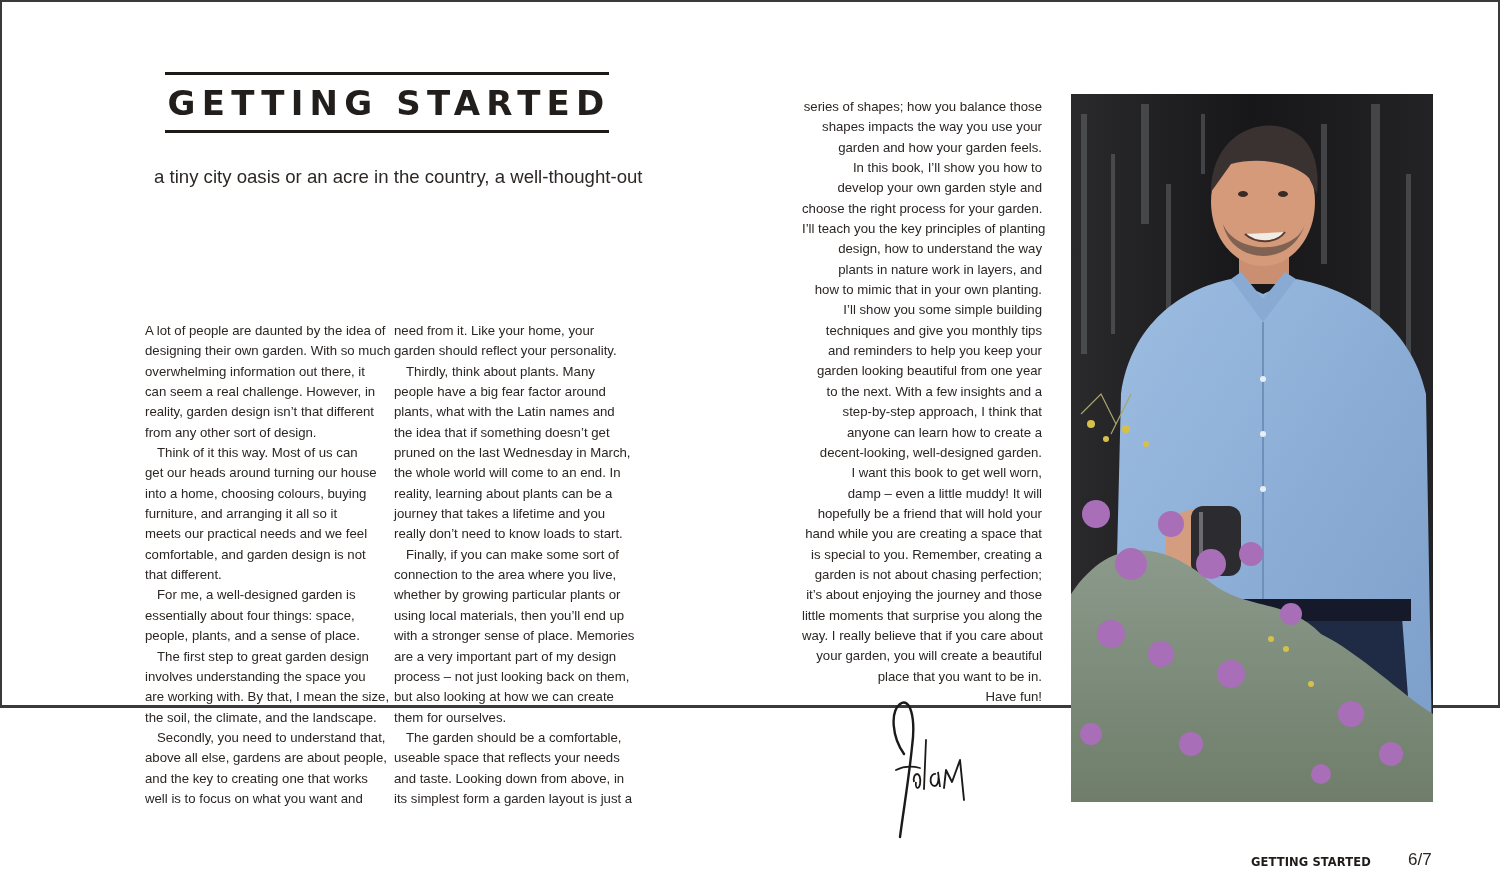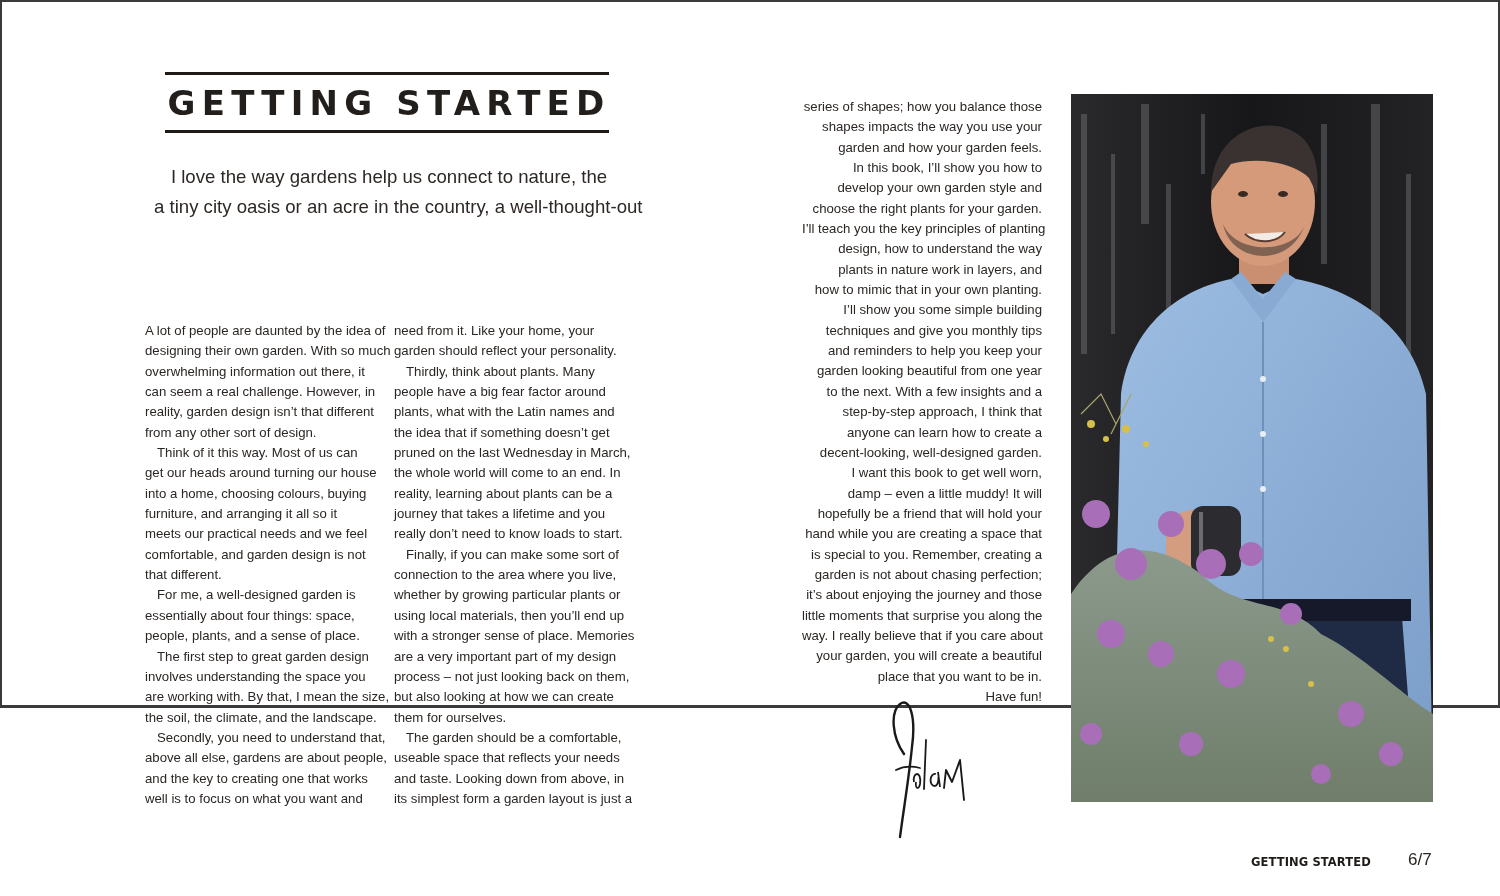--- a/index.html
+++ b/index.html
@@ -60,21 +60,20 @@
 </head>
 <body>
 
 <div class="page">
 
   <div class="title-block">
     <h1 class="title">GETTING STARTED</h1>
   </div>
 
   <div class="intro">
-    <span>I love the way gardens help us connect to nature, the</span>
     <span>a tiny city oasis or an acre in the country, a well-thought-out</span>
   </div>
 
   <div class="col col-1">
       <span class="ln">A lot of people are daunted by the idea of</span>
       <span class="ln">designing their own garden. With so much</span>
       <span class="ln">overwhelming information out there, it</span>
       <span class="ln">can seem a real challenge. However, in</span>
       <span class="ln">reality, garden design isn’t that different</span>
       <span class="ln">from any other sort of design.</span>
@@ -122,21 +121,21 @@
       <span class="ln">useable space that reflects your needs</span>
       <span class="ln">and taste. Looking down from above, in</span>
       <span class="ln">its simplest form a garden layout is just a</span>
     </div>
   <div class="col col-3">
       <span class="ln">series of shapes; how you balance those</span>
       <span class="ln">shapes impacts the way you use your</span>
       <span class="ln">garden and how your garden feels.</span>
       <span class="ln ind">In this book, I’ll show you how to</span>
       <span class="ln">develop your own garden style and</span>
-      <span class="ln">choose the right plants for your garden.</span>
+      <span class="ln">choose the right process for your garden.</span>
       <span class="ln">I’ll teach you the key principles of planting</span>
       <span class="ln">design, how to understand the way</span>
       <span class="ln">plants in nature work in layers, and</span>
       <span class="ln">how to mimic that in your own planting.</span>
       <span class="ln">I’ll show you some simple building</span>
       <span class="ln">techniques and give you monthly tips</span>
       <span class="ln">and reminders to help you keep your</span>
       <span class="ln">garden looking beautiful from one year</span>
       <span class="ln">to the next. With a few insights and a</span>
       <span class="ln">step-by-step approach, I think that</span>

